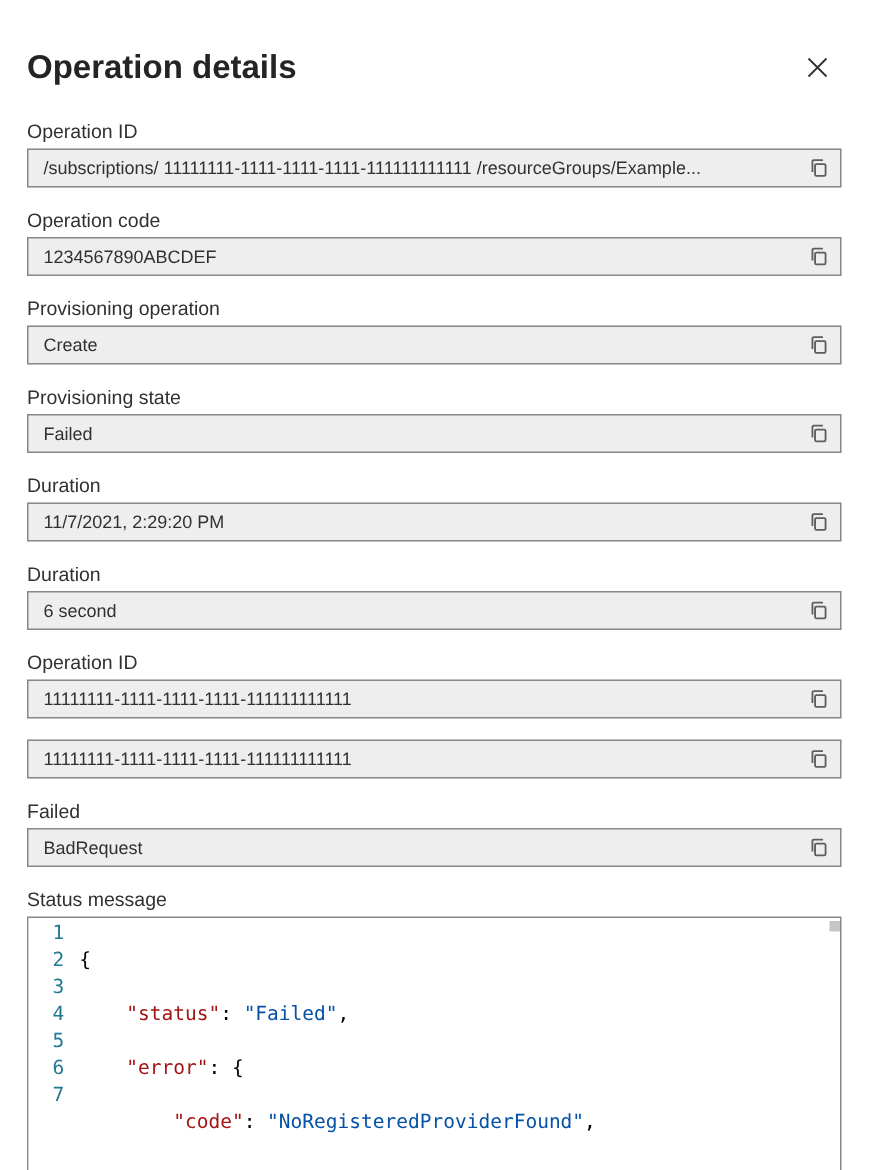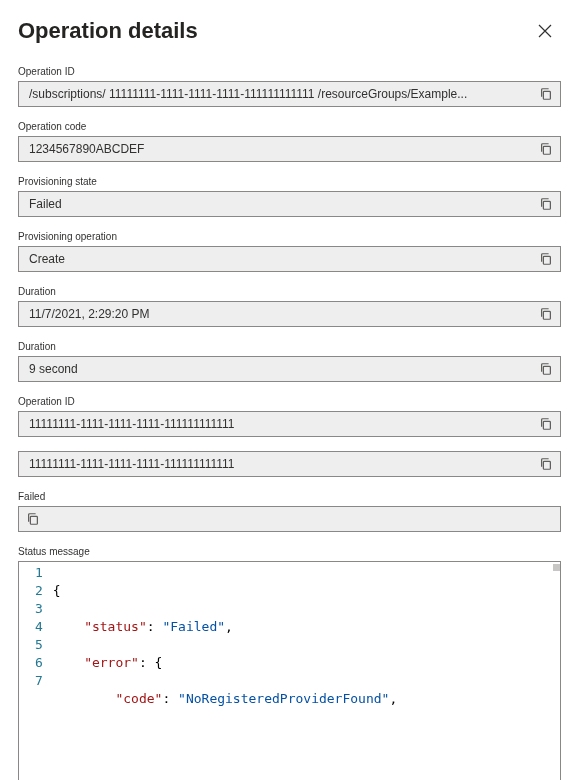--- a/index.html
+++ b/index.html
@@ -15,20 +15,21 @@
     .panel {
       display: flex;
       flex-direction: column;
       height: 100%;
     }
     .header {
       display: flex;
       align-items: center;
       justify-content: space-between;
       padding: 18px 22px 6px 18px;
+      margin-top: 14px;
     }
     .header-title {
       font-size: 22px;
       font-weight: 600;
       color: #252423;
     }
     .close-btn {
       cursor: pointer;
       padding: 4px;
       line-height: 0;
@@ -44,21 +45,21 @@
       inset: 0;
       overflow-y: scroll;
       padding: 10px 18px 20px 18px;
     }
     .scroll-area::-webkit-scrollbar { width: 12px; }
     .scroll-area::-webkit-scrollbar-track { background: #f3f2f1; }
     .scroll-area::-webkit-scrollbar-thumb { background: #c8c6c4; }
     .field { margin-top: 14px; }
     .field:first-child { margin-top: 6px; }
     .field-label {
-      font-size: 10px;
+      font-size: 13px;
       color: #323130;
       margin-bottom: 4px;
       display: block;
     }
     .field-value {
       display: flex;
       align-items: center;
       border: 1px solid #8a8886;
       background: #eeeeee;
       height: 26px;
@@ -154,62 +155,62 @@
           <div class="copy-btn">
             <svg viewBox="0 0 16 16">
                 <rect x="5" y="5" width="8" height="9" rx="1"></rect>
                 <path d="M3 11 V3 a1 1 0 0 1 1-1 h7"></path>
               </svg>
           </div>
         </div>
       </div>
 
       <div class="field">
+        <label class="field-label">Provisioning operation</label>
+        <div class="field-value">
+          <div class="field-value-text">Create</div>
+          <div class="copy-btn">
+            <svg viewBox="0 0 16 16">
+                <rect x="5" y="5" width="8" height="9" rx="1"></rect>
+                <path d="M3 11 V3 a1 1 0 0 1 1-1 h7"></path>
+              </svg>
+          </div>
+        </div>
+      </div>
+
+      <div class="field">
         <label class="field-label">Provisioning state</label>
         <div class="field-value">
           <div class="field-value-text">Failed</div>
           <div class="copy-btn">
             <svg viewBox="0 0 16 16">
                 <rect x="5" y="5" width="8" height="9" rx="1"></rect>
                 <path d="M3 11 V3 a1 1 0 0 1 1-1 h7"></path>
               </svg>
           </div>
         </div>
       </div>
 
       <div class="field">
-        <label class="field-label">Provisioning operation</label>
-        <div class="field-value">
-          <div class="field-value-text">Create</div>
-          <div class="copy-btn">
-            <svg viewBox="0 0 16 16">
-                <rect x="5" y="5" width="8" height="9" rx="1"></rect>
-                <path d="M3 11 V3 a1 1 0 0 1 1-1 h7"></path>
-              </svg>
-          </div>
-        </div>
-      </div>
-
-      <div class="field">
         <label class="field-label">Duration</label>
         <div class="field-value">
           <div class="field-value-text">11/7/2021, 2:29:20 PM</div>
           <div class="copy-btn">
             <svg viewBox="0 0 16 16">
                 <rect x="5" y="5" width="8" height="9" rx="1"></rect>
                 <path d="M3 11 V3 a1 1 0 0 1 1-1 h7"></path>
               </svg>
           </div>
         </div>
       </div>
 
       <div class="field">
         <label class="field-label">Duration</label>
         <div class="field-value">
-          <div class="field-value-text">9 second</div>
+          <div class="field-value-text">6 second</div>
           <div class="copy-btn">
             <svg viewBox="0 0 16 16">
                 <rect x="5" y="5" width="8" height="9" rx="1"></rect>
                 <path d="M3 11 V3 a1 1 0 0 1 1-1 h7"></path>
               </svg>
           </div>
         </div>
       </div>
 
       <div class="field">
@@ -233,20 +234,21 @@
                 <rect x="5" y="5" width="8" height="9" rx="1"></rect>
                 <path d="M3 11 V3 a1 1 0 0 1 1-1 h7"></path>
               </svg>
           </div>
         </div>
       </div>
 
       <div class="field">
         <label class="field-label">Failed</label>
         <div class="field-value">
+          <div class="field-value-text">BadRequest</div>
           <div class="copy-btn">
             <svg viewBox="0 0 16 16">
                 <rect x="5" y="5" width="8" height="9" rx="1"></rect>
                 <path d="M3 11 V3 a1 1 0 0 1 1-1 h7"></path>
               </svg>
           </div>
         </div>
       </div>
 
       <div class="field">

